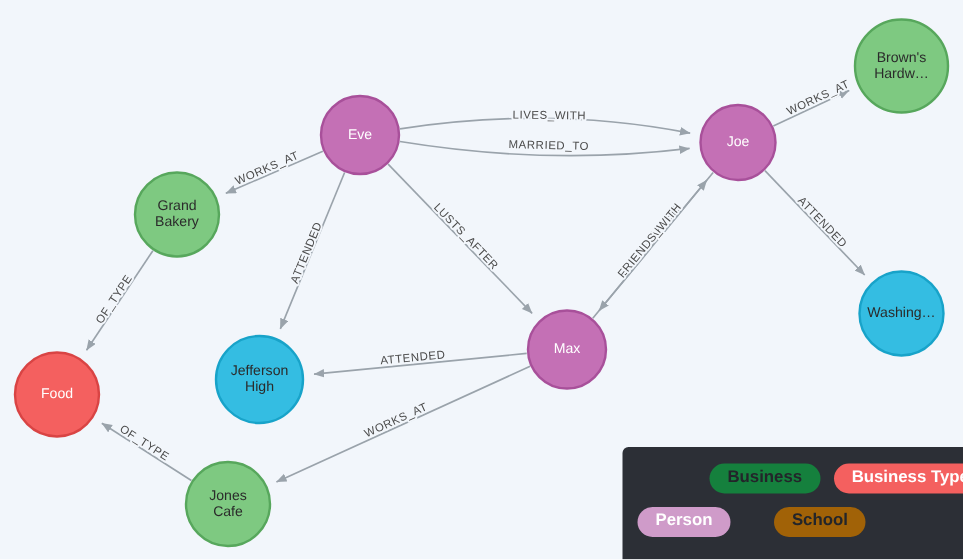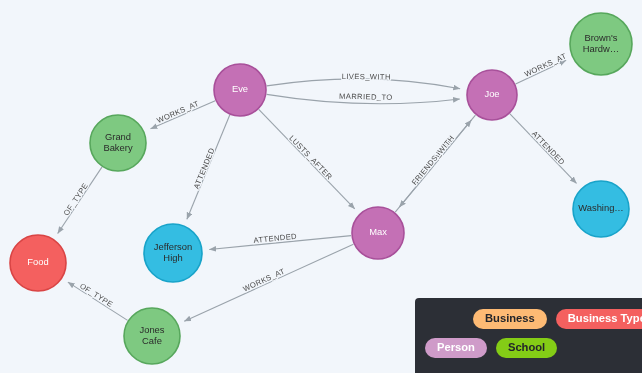--- a/index.html
+++ b/index.html
@@ -182,22 +182,22 @@
         </g>
         <g>
           <circle cx="601" cy="209" r="28" fill="#34bde2" stroke="#18a3c9" class="node-circle"></circle>
           <text x="601" y="209.00" class="node-label dark" fill="#2b2b2b">Washing…</text>
         </g>
       </g>
   </svg>
 
   <div id="legend" style="background: rgb(44, 47, 54);">
     <div class="legend-row row-1">
-      <span class="legend-pill" style="background: #fdba74; color: rgb(35, 37, 42);">Business</span>
+      <span class="legend-pill" style="background: #15803d; color: rgb(35, 37, 42);">Business</span>
       <span class="legend-pill" style="background: rgb(244, 96, 95); color: rgb(255, 255, 255);">Business Type</span>
     </div>
     <div class="legend-row row-2">
       <span class="legend-pill" style="background: rgb(207, 155, 201); color: rgb(255, 255, 255);">Person</span>
-      <span class="legend-pill" style="background: #84cc16; color: rgb(35, 37, 42);">School</span>
+      <span class="legend-pill" style="background: #a16207; color: rgb(35, 37, 42); margin-left: 20px;">School</span>
     </div>
   </div>
 
 </div>
 
 </body></html>

